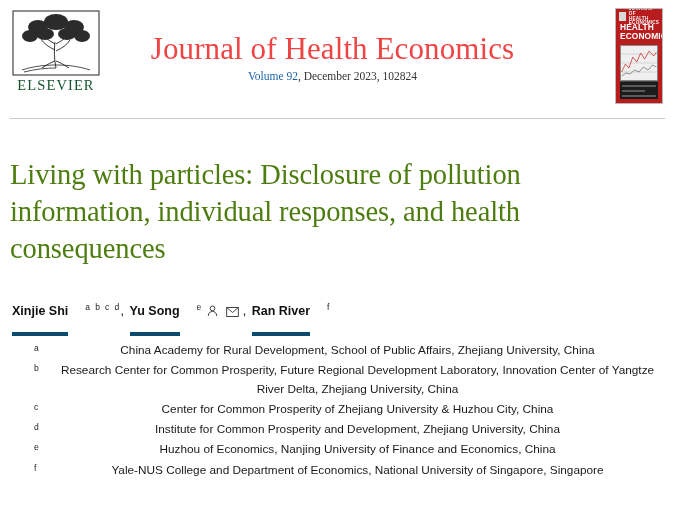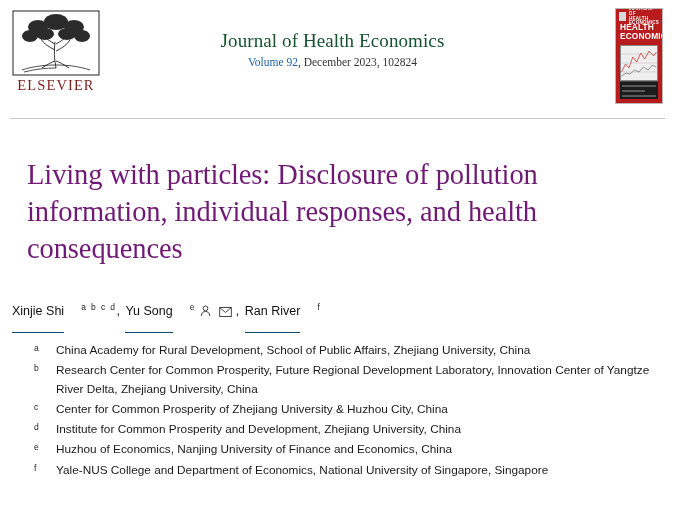--- a/index.html
+++ b/index.html
@@ -41,37 +41,37 @@
   }
   .elsevier-tree {
     width: 88px;
     height: 66px;
     display: block;
   }
   .elsevier-word {
     font-family: "Liberation Serif", serif;
     font-size: 14.5px;
     letter-spacing: 1.1px;
-    color: #7f1d1d;
+    color: #14532d;
     font-weight: 400;
     margin-top: 1px;
   }
 
   .journal-block {
     position: absolute;
     left: 110px;
     right: 120px;
     top: 30px;
     text-align: center;
   }
   .journal-title {
     font-family: "Liberation Serif", serif;
-    font-size: 19px;
+    font-size: 31px;
     font-weight: 400;
-    color: #14532d;
+    color: #ef4444;
     letter-spacing: 0.1px;
     line-height: 1.2;
   }
   .journal-meta {
     margin-top: 3px;
     font-size: 11.5px;
     color: #333;
     font-family: Liberation Serif, serif;
   }
   .journal-meta .vol-link {
@@ -161,41 +161,41 @@
     background: #c9c9c9;
     margin: 6px 10px 0 10px;
   }
 
   
   .title {
     font-family: "Liberation Serif", serif;
     font-size: 28.5px;
     line-height: 1.30;
     font-weight: 400;
-    color: #701a75;
+    color: #4d7c0f;
     padding: 18px 12px 0 10px;
     letter-spacing: -0.1px;
-    margin-left: 17px;
   }
 
   
   .authors {
     padding: 16px 12px 0 12px;
     font-size: 12.5px;
     color: #111;
     line-height: 1.4;
   }
   .author {
     display: inline;
     white-space: nowrap;
   }
   .author-name {
-    border-bottom: 1px solid #0c4a6e;
+    border-bottom: 4px solid #0c4a6e;
     padding-bottom: 14px;
     cursor: pointer;
+    font-weight: bold;
   }
   .sup {
     font-size: 8.5px;
     vertical-align: super;
     color: #222;
     letter-spacing: 1.4px;
     margin-left: 17px;
   }
   .author-sep { margin-right: 2px; }
   .person-icon, .mail-icon {
@@ -218,20 +218,21 @@
   .aff-mark {
     width: 22px;
     flex: 0 0 22px;
     font-size: 8.6px;
     color: #222;
     padding-top: 1px;
     text-align: left;
   }
   .aff-text {
     flex: 1 1 auto;
+    text-align: center;
   }
 </style>
 </head>
 <body>
 
 <div class="page">
 
   <div class="header">
 
     <div class="elsevier-logo">

